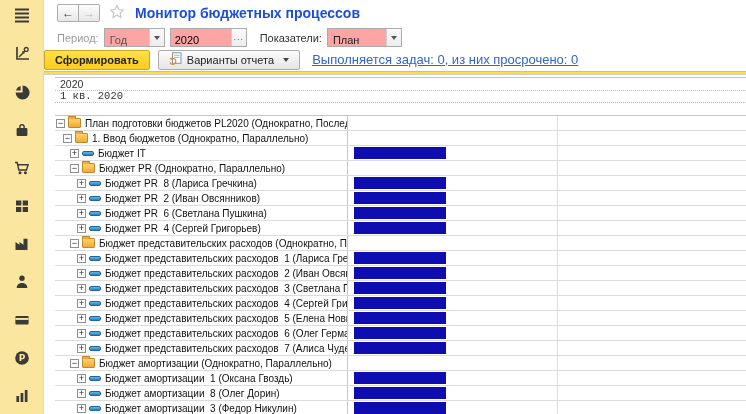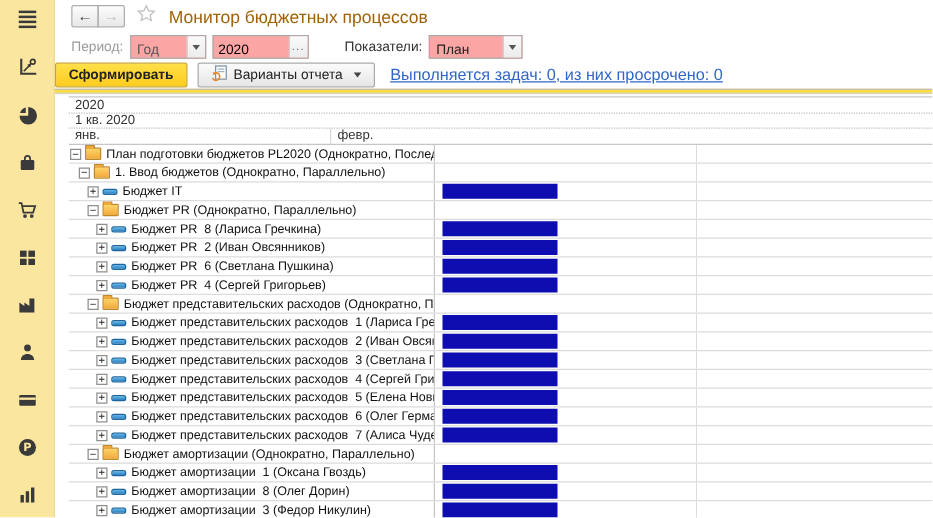--- a/index.html
+++ b/index.html
@@ -17,25 +17,25 @@
   
   .main { position: absolute; left: 44px; top: 0; width: 702px; height: 100%; background: #fff; }
 
   .titlebar { height: 26px; display: flex; align-items: center; padding-left: 13px; }
   .nav-group { display: flex; }
   .nav-btn { width: 22px; height: 18px; border: 1px solid #ADADAD; background: linear-gradient(#FDFDFD,#E7E7E7);
     font-size: 12px; line-height: 15px; text-align: center; cursor: pointer; padding: 0; }
   .nav-btn.back { border-radius: 2px 0 0 2px; color: #3F3F3F; }
   .nav-btn.fwd  { border-radius: 0 2px 2px 0; margin-left: -1px; color: #B9B9B9; }
   .star { margin-left: 9px; display: flex; cursor: pointer; }
-  .page-title { font-size: 14px; font-weight: normal; color: #a16207; margin-left: 10px; }
+  .page-title { font-size: 14px; font-weight: bold; color: #1d4ed8; margin-left: 10px; }
 
   .filter-row { height: 23px; display: flex; align-items: center; padding-left: 13px; gap: 5px; font-size: 11px; }
   .lbl-dim { color: #9B9B9B; }
-  .lbl { color: #333; margin-left: 24px; text-align: right; }
+  .lbl { color: #333; margin-left: 8px; text-align: right; }
   .combo, .field { display: flex; height: 19px; border: 1px solid #ABABAB; background: #fca5a5; align-items: flex-end; }
   .combo .val { padding: 0 5px; font-size: 11px; color: #555; width: 44px; }
   .combo.wide .val { width: 58px; color: #222; }
   .combo .drop, .field .ell { width: 15px; height: 17px; border-left: 1px solid #CFCFCF;
     background: linear-gradient(#FAFAFA,#ECECEC); display: flex; align-items: center; justify-content: center; cursor: pointer; }
   .tri { width: 0; height: 0; border-left: 3px solid transparent; border-right: 3px solid transparent; border-top: 4px solid #555; }
   .field input { border: none; outline: none; width: 60px; padding: 0 4px; font-size: 11px; font-family: inherit; color: #000; background: transparent; }
   .field .ell { font-size: 9px; line-height: 9px; color: #666; letter-spacing: 1px; }
 
   .action-row { height: 21px; display: flex; align-items: center; gap: 8px; }
@@ -47,21 +47,21 @@
 
   .sep-band { height: 4px; margin-top: 1px; background: var(--sep-yellow,#FFDE3C);
     border-top: 1px solid #BDBDBD; border-bottom: 1px solid #CFCFCF; }
 
   
   .grid { margin-left: 11px; margin-top: 2px; width: 691px; border-top: 1px solid #C6C6C6; font-size: 10.5px; color: #333; }
   .ghead { display: flex; height: 38px; border-bottom: 1px solid #C6C6C6; }
   .ghead-left { width: 293px; border-right: 1px solid #C6C6C6; padding: 6px 0 0 4px; line-height: 13px; overflow: hidden; }
   .ghead-right { flex: 1; display: flex; flex-direction: column; }
   .hr-year { height: 13px; border-bottom: 1px dotted #BDBDBD; padding-left: 5px; line-height: 12px; }
-  .hr-quarter { height: 12px; border-bottom: 1px dotted #BDBDBD; padding-left: 5px; line-height: 11px; }
+  .hr-quarter { height: 12px; border-bottom: 1px dotted #BDBDBD; padding-left: 5px; line-height: 11px; font-family: Liberation Mono, monospace; }
   .hr-months { flex: 1; display: flex; }
   .hm { padding-left: 5px; line-height: 11px; }
   .hm.m1 { width: 210px; border-right: 1px solid #D8D8D8; }
   .hm.m2 { flex: 1; }
 
   .gbody .trow { display: flex; height: 15px; border-bottom: 1px solid #DCDCDC; cursor: default; }
   .tcell-left { width: 293px; border-right: 1px solid #C6C6C6; display: flex; align-items: center; overflow: hidden; }
   .expand-box { flex: 0 0 9px; width: 9px; height: 9px; border: 1px solid #8F8F8F; background: #fff;
     font-size: 9px; line-height: 7px; text-align: center; color: #222; margin-right: 3px; cursor: pointer; }
   .folder-icon { flex: 0 0 13px; width: 13px; height: 10px; position: relative; margin-right: 4px;
@@ -237,24 +237,20 @@
       <a class="link" href="#">Выполняется задач: 0, из них просрочено: 0</a>
     </div>
 
     <div class="sep-band"></div>
 
     <div class="grid">
       <div class="ghead">
         <div class="ghead-right">
           <div class="hr-year">2020</div>
           <div class="hr-quarter">1 кв. 2020</div>
-          <div class="hr-months">
-            <div class="hm m1">янв.</div>
-            <div class="hm m2">февр.</div>
-          </div>
         </div>
       </div>
       <div class="gbody">
           <div class="trow">
             <div class="tcell-left" style="padding-left: 1px;">
               <span class="expand-box">−</span>
               <span class="folder-icon"></span>
               <span class="row-label">План подготовки бюджетов PL2020 (Однократно, Последовательно)</span>
             </div>
             <div class="tcell-chart"></div>

